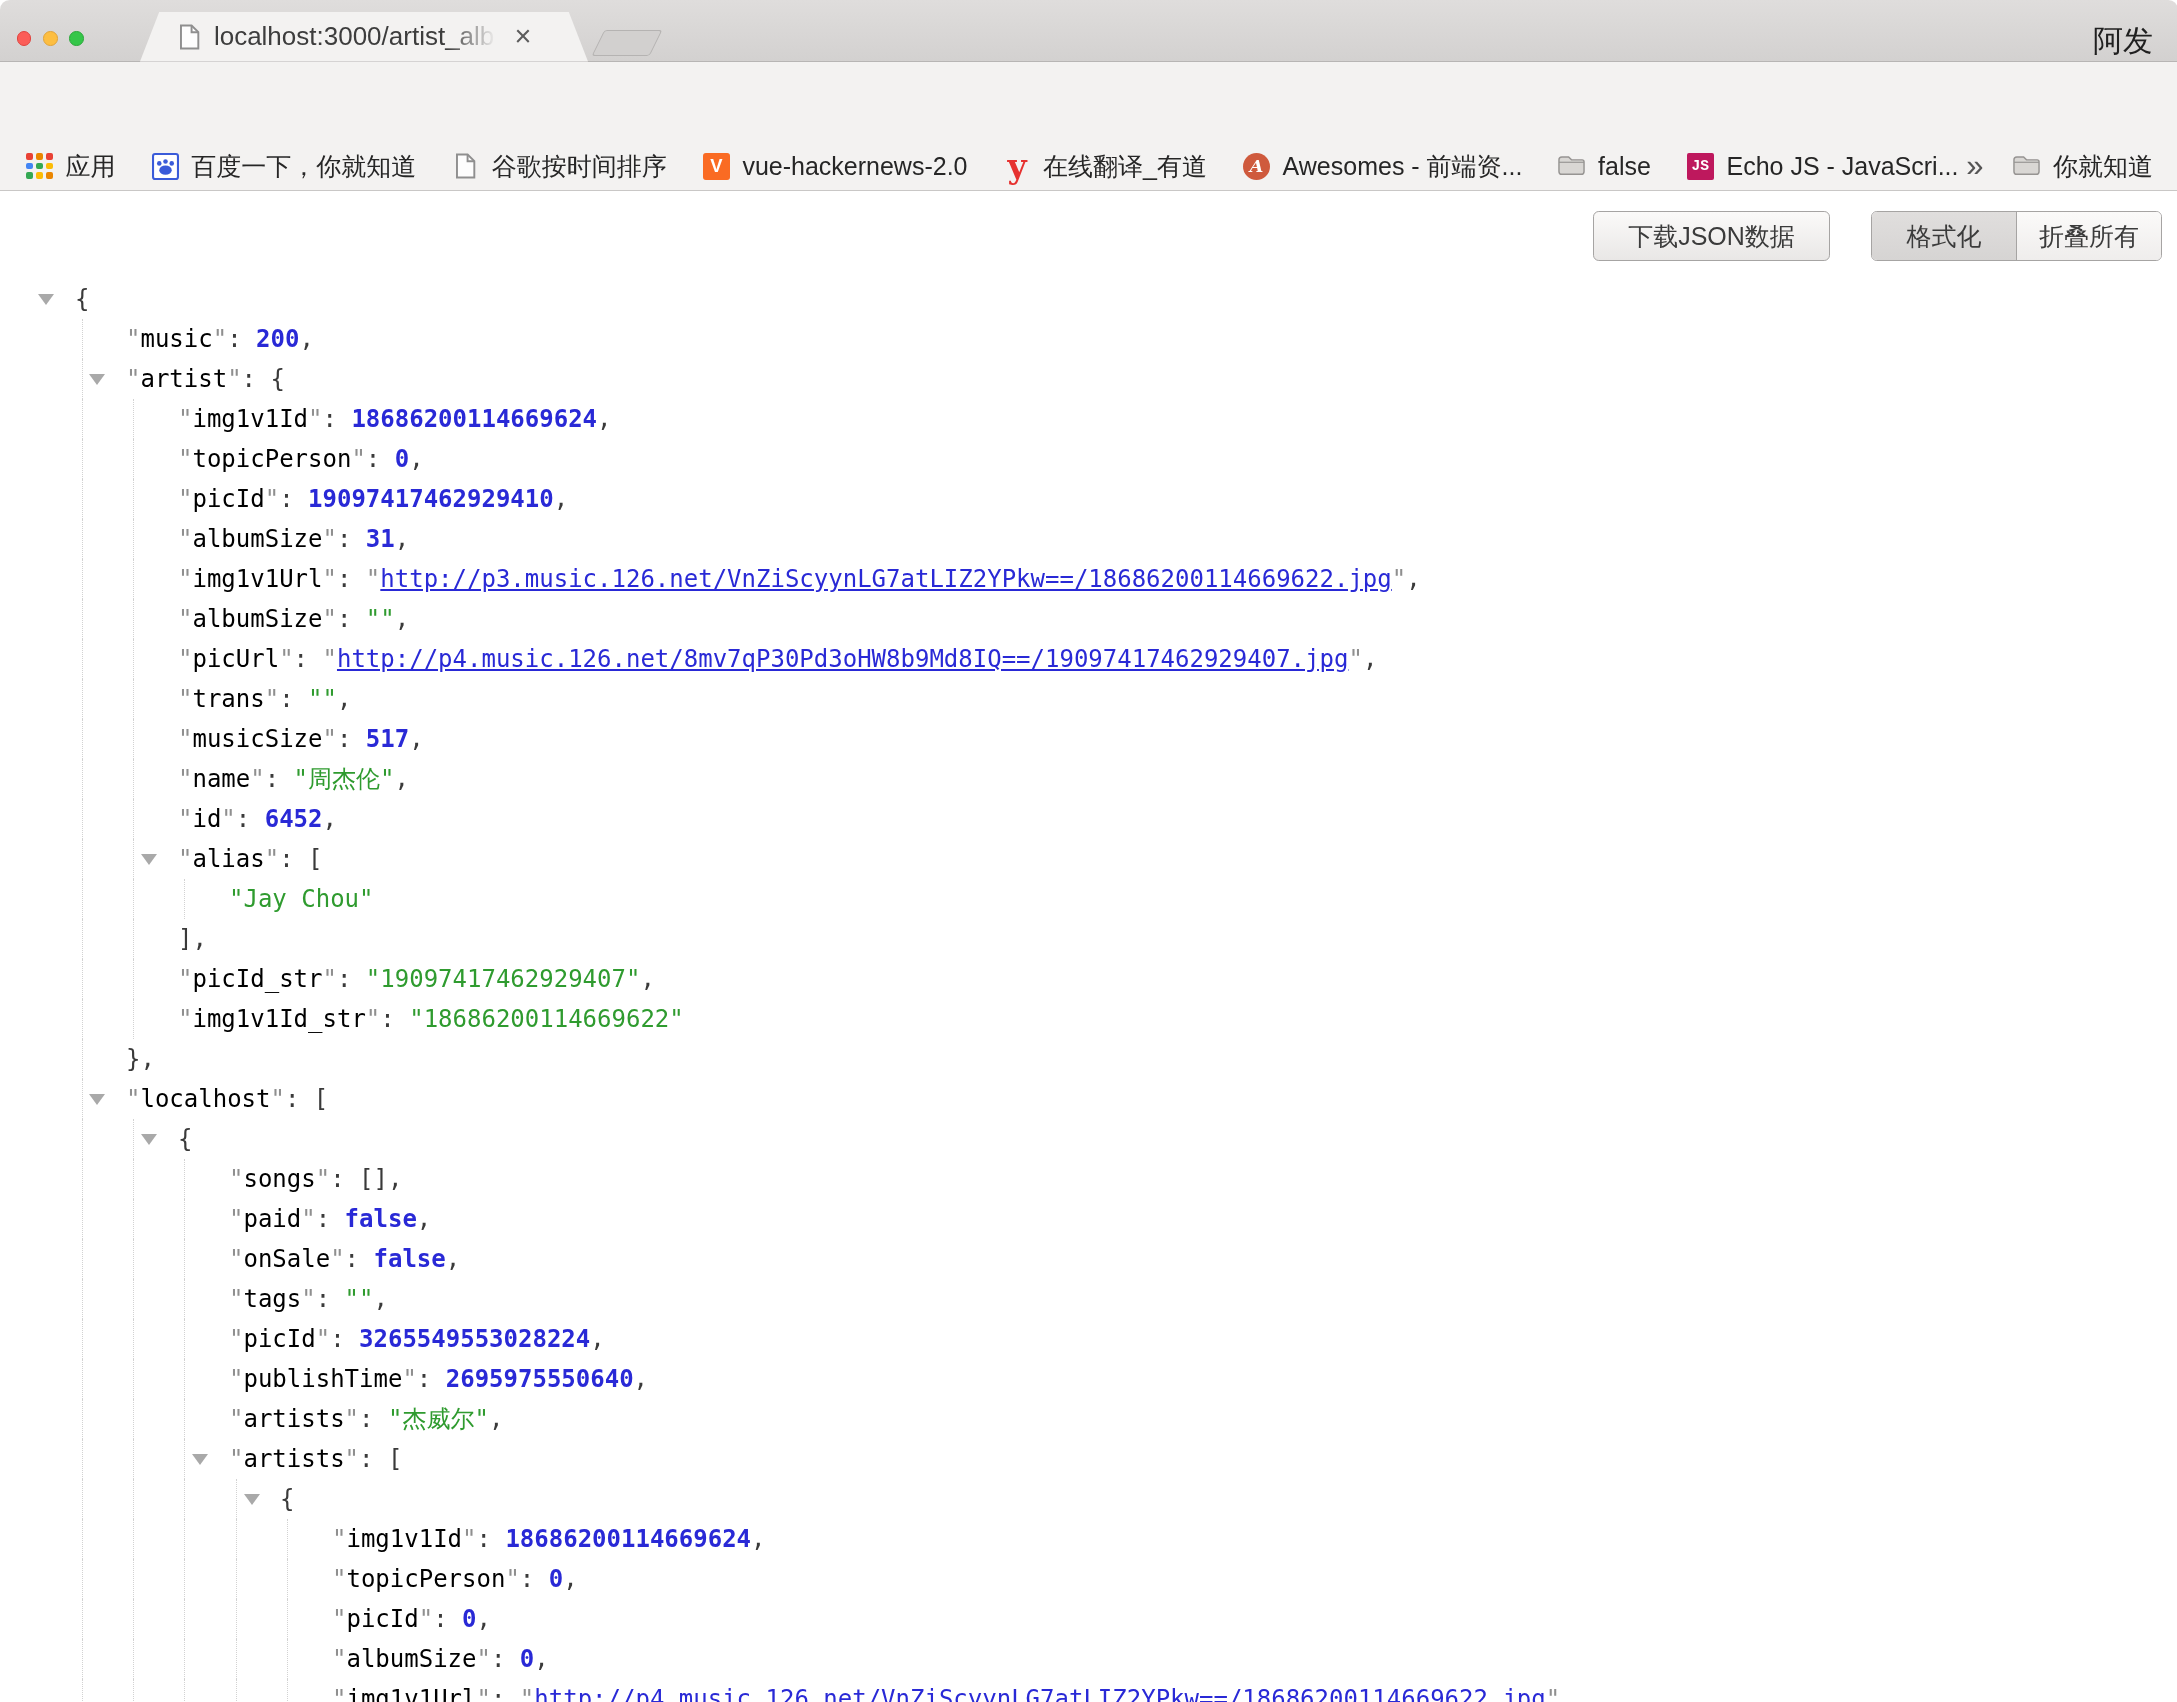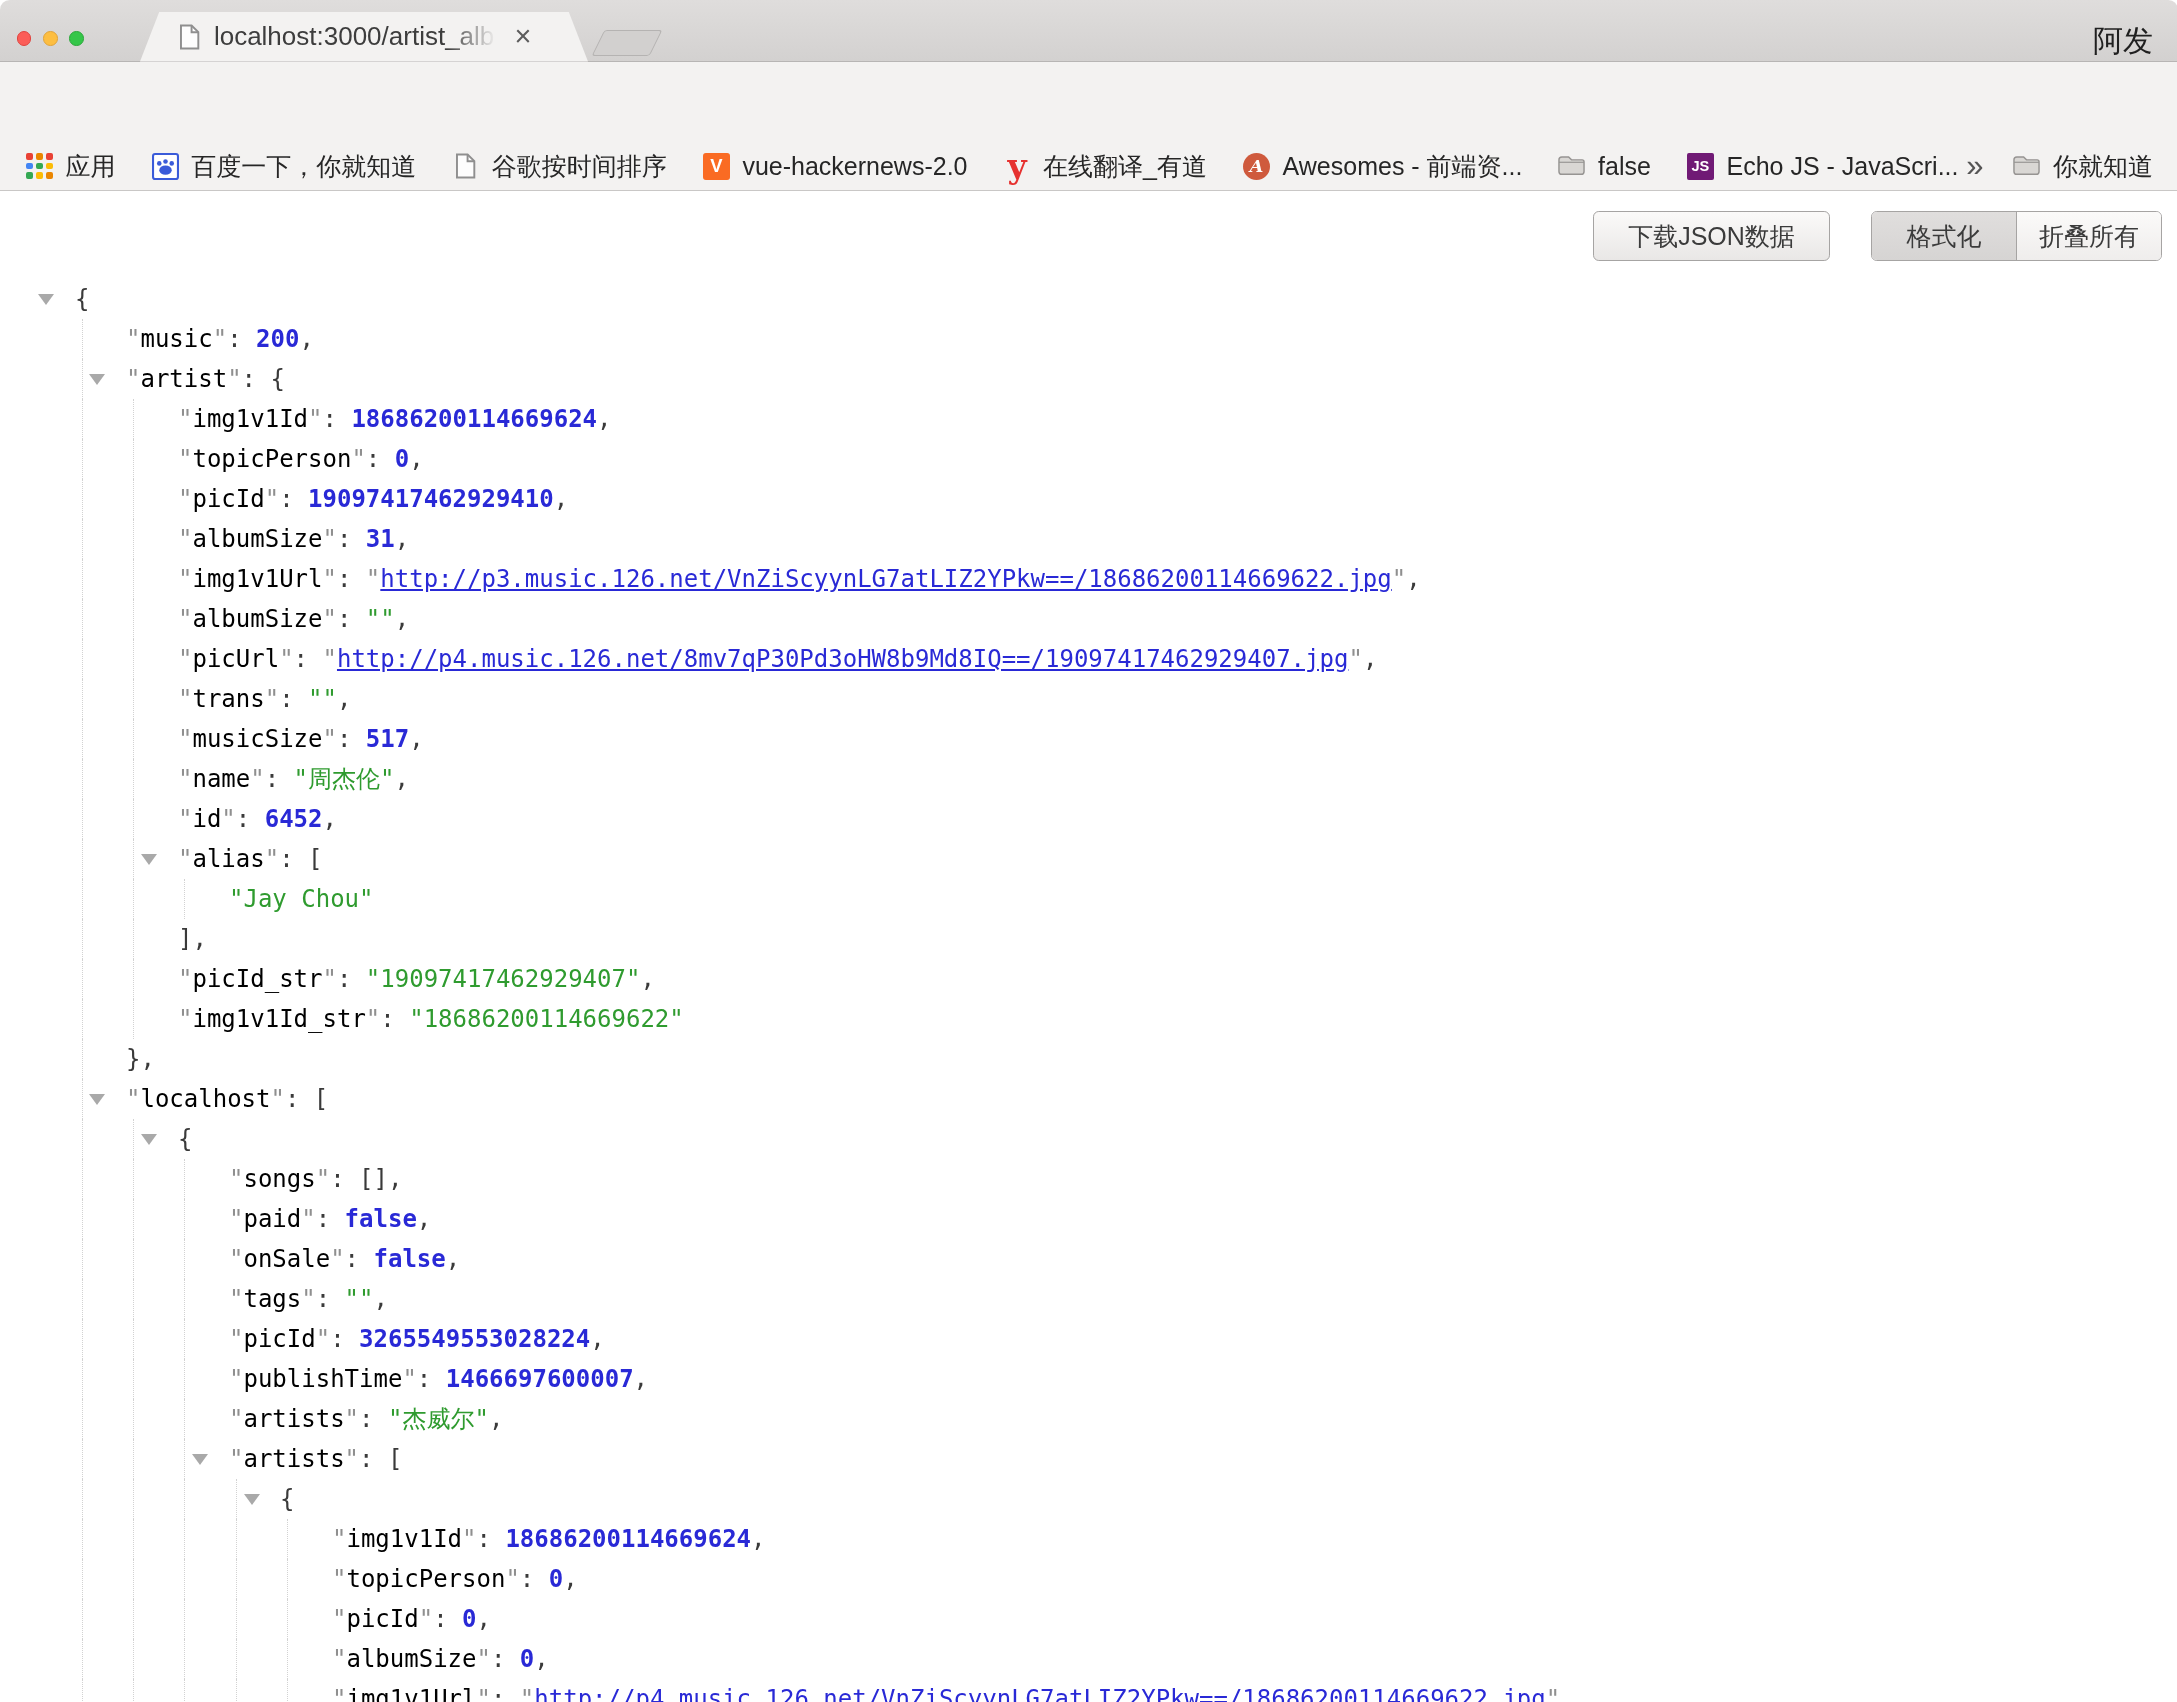--- a/index.html
+++ b/index.html
@@ -310,21 +310,21 @@
         <span class="bm-ic">
           <svg width="27" height="21.3" viewBox="0 0 28 22">
             <path d="M1 5 q0-3 3-3 h7 l3 3 h11 q2 0 2 2 v10 q0 3-3 3 h-20 q-3 0-3-3 z" fill="#d9d7d4" stroke="#969492" stroke-width="1.5"></path>
             <path d="M1 7.5 h26" stroke="#969492" stroke-width="1.2" fill="none"></path>
           </svg>
         </span>
         <span>false</span>
       </div>
       <div class="bm-item">
         <span class="bm-ic">
-          <span class="sq" style="background:#701a75;border-radius:1.9px;font-size:14.6px;font-family:Liberation Sans, sans-serif;">JS</span>
+          <span class="sq" style="background:#be185d;border-radius:1.9px;font-size:14.6px;font-family:Liberation Mono, monospace;">JS</span>
         </span>
         <span>Echo JS - JavaScri...</span>
       </div>
     </div>
   <div class="bm-spacer"></div>
   <span class="bm-overflow">»</span>
   <div class="bm-item" style="margin-right:0;">
     <span class="bm-ic">
       <svg width="27" height="21.3" viewBox="0 0 28 22">
           <path d="M1 5 q0-3 3-3 h7 l3 3 h11 q2 0 2 2 v10 q0 3-3 3 h-20 q-3 0-3-3 z" fill="#d9d7d4" stroke="#969492" stroke-width="1.5"></path>
@@ -362,21 +362,21 @@
     <div class="json-line" style="padding-left: 178px;"><span class="guide" style="left: 82px;"></span><span class="guide" style="left: 133px;"></span><span class="jq">"</span><span class="jk">picId_str</span><span class="jq">"</span><span class="jp">: </span><span class="js">"19097417462929407"</span><span class="jp">,</span></div>
     <div class="json-line" style="padding-left: 178px;"><span class="guide" style="left: 82px;"></span><span class="guide" style="left: 133px;"></span><span class="jq">"</span><span class="jk">img1v1Id_str</span><span class="jq">"</span><span class="jp">: </span><span class="js">"18686200114669622"</span></div>
     <div class="json-line" style="padding-left: 126px;"><span class="guide" style="left: 82px;"></span><span class="jp">},</span></div>
     <div class="json-line" style="padding-left: 126px;"><span class="guide" style="left: 82px;"></span><span class="caret" style="left: 89px;"></span><span class="jq">"</span><span class="jk">localhost</span><span class="jq">"</span><span class="jp">: </span><span class="jp">[</span></div>
     <div class="json-line" style="padding-left: 178px;"><span class="guide" style="left: 82px;"></span><span class="guide" style="left: 133px;"></span><span class="caret" style="left: 141px;"></span><span class="jp">{</span></div>
     <div class="json-line" style="padding-left: 229px;"><span class="guide" style="left: 82px;"></span><span class="guide" style="left: 133px;"></span><span class="guide" style="left: 184px;"></span><span class="jq">"</span><span class="jk">songs</span><span class="jq">"</span><span class="jp">: </span><span class="jp">[],</span></div>
     <div class="json-line" style="padding-left: 229px;"><span class="guide" style="left: 82px;"></span><span class="guide" style="left: 133px;"></span><span class="guide" style="left: 184px;"></span><span class="jq">"</span><span class="jk">paid</span><span class="jq">"</span><span class="jp">: </span><span class="jn">false</span><span class="jp">,</span></div>
     <div class="json-line" style="padding-left: 229px;"><span class="guide" style="left: 82px;"></span><span class="guide" style="left: 133px;"></span><span class="guide" style="left: 184px;"></span><span class="jq">"</span><span class="jk">onSale</span><span class="jq">"</span><span class="jp">: </span><span class="jn">false</span><span class="jp">,</span></div>
     <div class="json-line" style="padding-left: 229px;"><span class="guide" style="left: 82px;"></span><span class="guide" style="left: 133px;"></span><span class="guide" style="left: 184px;"></span><span class="jq">"</span><span class="jk">tags</span><span class="jq">"</span><span class="jp">: </span><span class="js">""</span><span class="jp">,</span></div>
     <div class="json-line" style="padding-left: 229px;"><span class="guide" style="left: 82px;"></span><span class="guide" style="left: 133px;"></span><span class="guide" style="left: 184px;"></span><span class="jq">"</span><span class="jk">picId</span><span class="jq">"</span><span class="jp">: </span><span class="jn">3265549553028224</span><span class="jp">,</span></div>
-    <div class="json-line" style="padding-left: 229px;"><span class="guide" style="left: 82px;"></span><span class="guide" style="left: 133px;"></span><span class="guide" style="left: 184px;"></span><span class="jq">"</span><span class="jk">publishTime</span><span class="jq">"</span><span class="jp">: </span><span class="jn">1466697600007</span><span class="jp">,</span></div>
+    <div class="json-line" style="padding-left: 229px;"><span class="guide" style="left: 82px;"></span><span class="guide" style="left: 133px;"></span><span class="guide" style="left: 184px;"></span><span class="jq">"</span><span class="jk">publishTime</span><span class="jq">"</span><span class="jp">: </span><span class="jn">2695975550640</span><span class="jp">,</span></div>
     <div class="json-line" style="padding-left: 229px;"><span class="guide" style="left: 82px;"></span><span class="guide" style="left: 133px;"></span><span class="guide" style="left: 184px;"></span><span class="jq">"</span><span class="jk">artists</span><span class="jq">"</span><span class="jp">: </span><span class="js">"杰威尔"</span><span class="jp">,</span></div>
     <div class="json-line" style="padding-left: 229px;"><span class="guide" style="left: 82px;"></span><span class="guide" style="left: 133px;"></span><span class="guide" style="left: 184px;"></span><span class="caret" style="left: 192px;"></span><span class="jq">"</span><span class="jk">artists</span><span class="jq">"</span><span class="jp">: </span><span class="jp">[</span></div>
     <div class="json-line" style="padding-left: 280px;"><span class="guide" style="left: 82px;"></span><span class="guide" style="left: 133px;"></span><span class="guide" style="left: 184px;"></span><span class="guide" style="left: 236px;"></span><span class="caret" style="left: 244px;"></span><span class="jp">{</span></div>
     <div class="json-line" style="padding-left: 332px;"><span class="guide" style="left: 82px;"></span><span class="guide" style="left: 133px;"></span><span class="guide" style="left: 184px;"></span><span class="guide" style="left: 236px;"></span><span class="guide" style="left: 287px;"></span><span class="jq">"</span><span class="jk">img1v1Id</span><span class="jq">"</span><span class="jp">: </span><span class="jn">18686200114669624</span><span class="jp">,</span></div>
     <div class="json-line" style="padding-left: 332px;"><span class="guide" style="left: 82px;"></span><span class="guide" style="left: 133px;"></span><span class="guide" style="left: 184px;"></span><span class="guide" style="left: 236px;"></span><span class="guide" style="left: 287px;"></span><span class="jq">"</span><span class="jk">topicPerson</span><span class="jq">"</span><span class="jp">: </span><span class="jn">0</span><span class="jp">,</span></div>
     <div class="json-line" style="padding-left: 332px;"><span class="guide" style="left: 82px;"></span><span class="guide" style="left: 133px;"></span><span class="guide" style="left: 184px;"></span><span class="guide" style="left: 236px;"></span><span class="guide" style="left: 287px;"></span><span class="jq">"</span><span class="jk">picId</span><span class="jq">"</span><span class="jp">: </span><span class="jn">0</span><span class="jp">,</span></div>
     <div class="json-line" style="padding-left: 332px;"><span class="guide" style="left: 82px;"></span><span class="guide" style="left: 133px;"></span><span class="guide" style="left: 184px;"></span><span class="guide" style="left: 236px;"></span><span class="guide" style="left: 287px;"></span><span class="jq">"</span><span class="jk">albumSize</span><span class="jq">"</span><span class="jp">: </span><span class="jn">0</span><span class="jp">,</span></div>
     <div class="json-line" style="padding-left: 332px;"><span class="guide" style="left: 82px;"></span><span class="guide" style="left: 133px;"></span><span class="guide" style="left: 184px;"></span><span class="guide" style="left: 236px;"></span><span class="guide" style="left: 287px;"></span><span class="jq">"</span><span class="jk">img1v1Url</span><span class="jq">"</span><span class="jp">: </span><span class="jq">"</span><span class="jl">http://p4.music.126.net/VnZiScyynLG7atLIZ2YPkw==/18686200114669622.jpg</span><span class="jq">"</span><span class="jp">,</span></div>
   </div>
 

